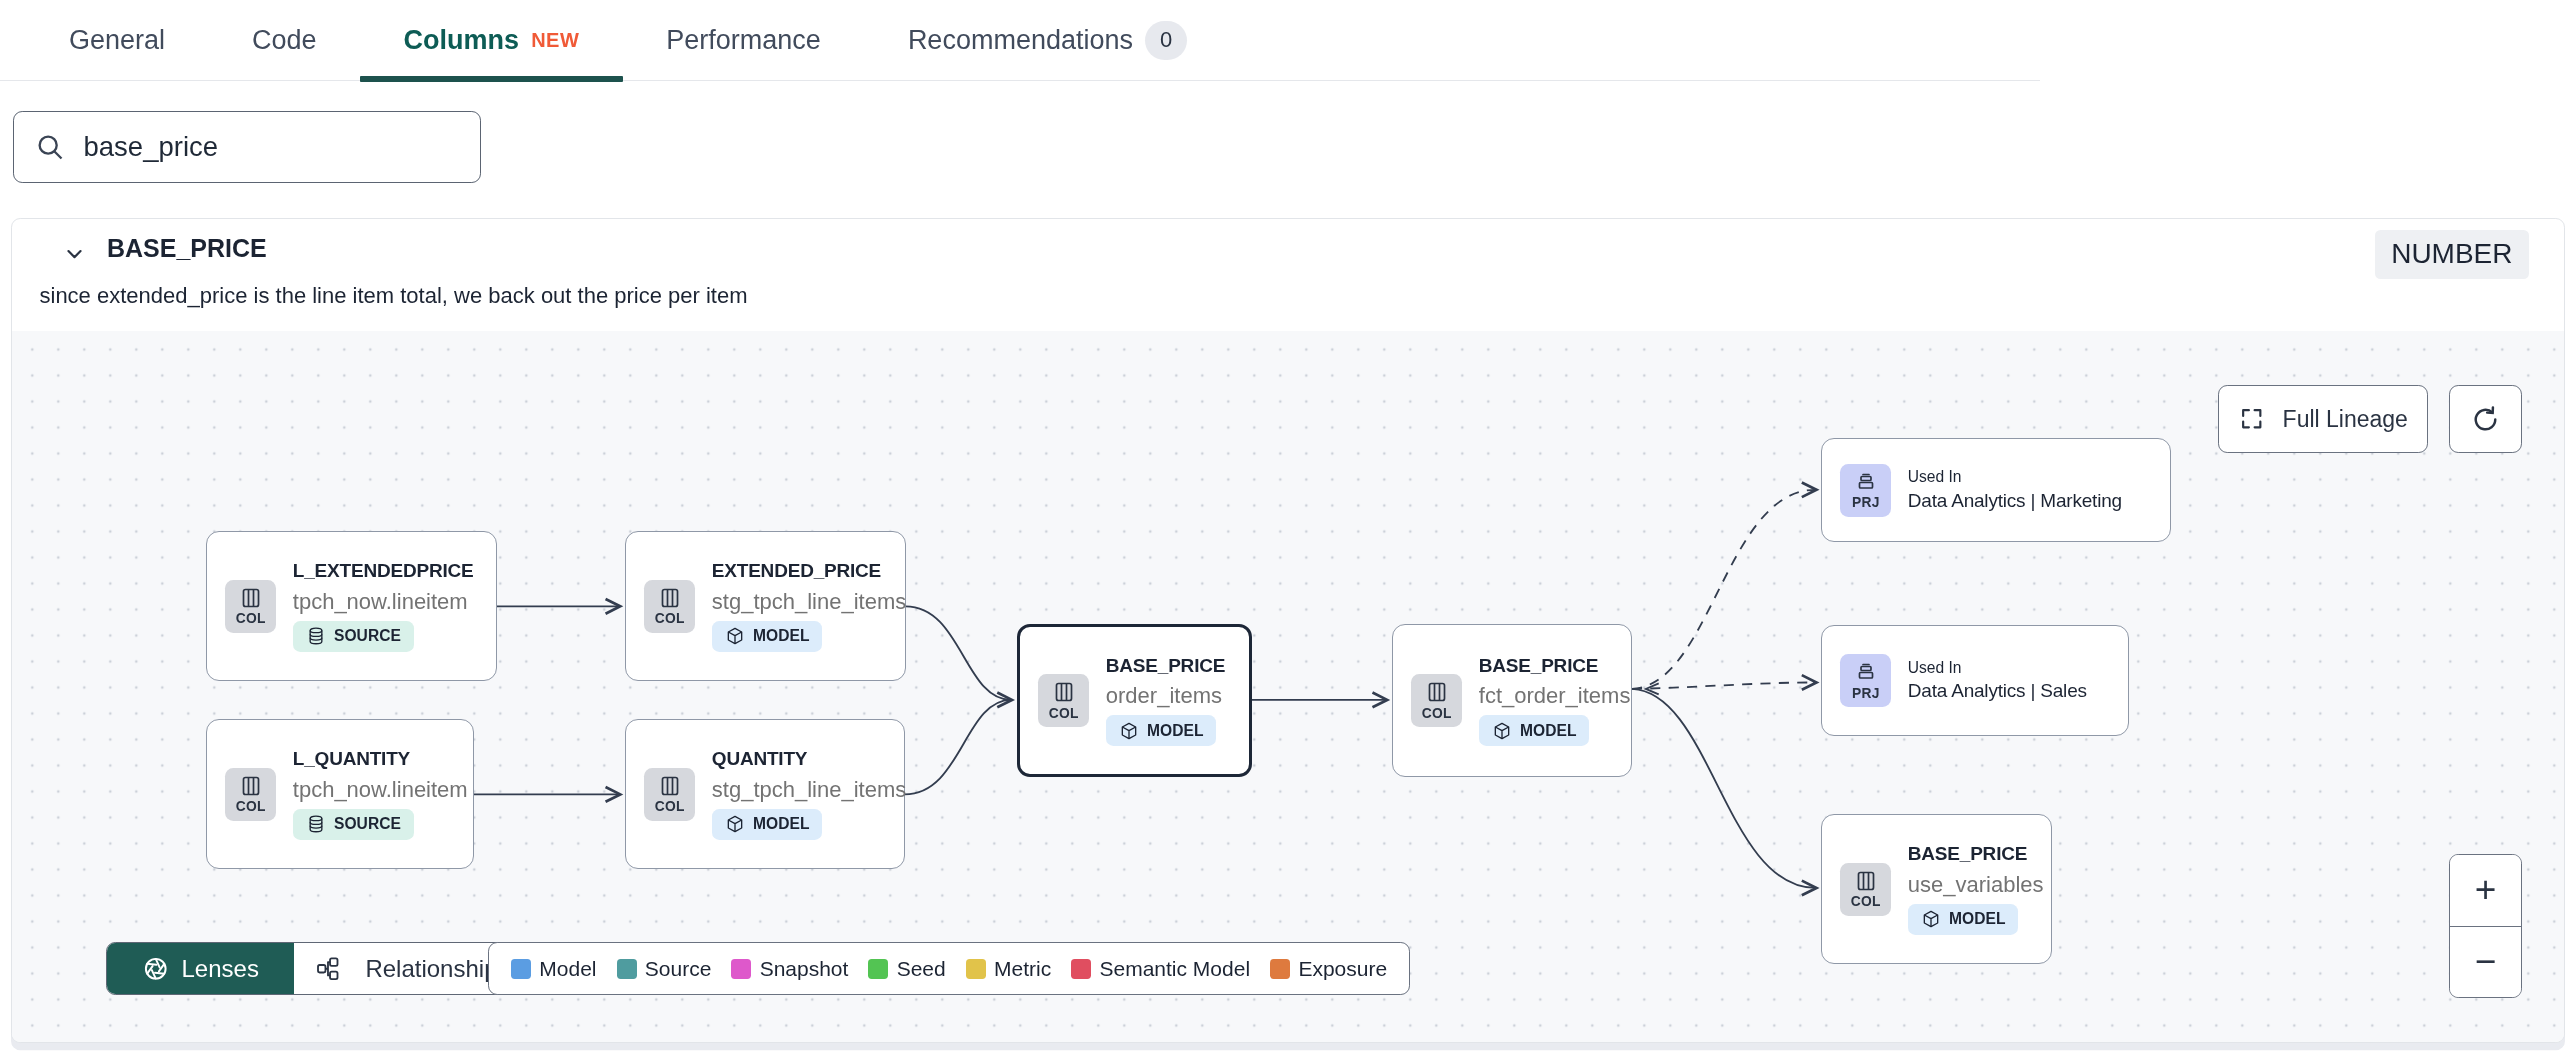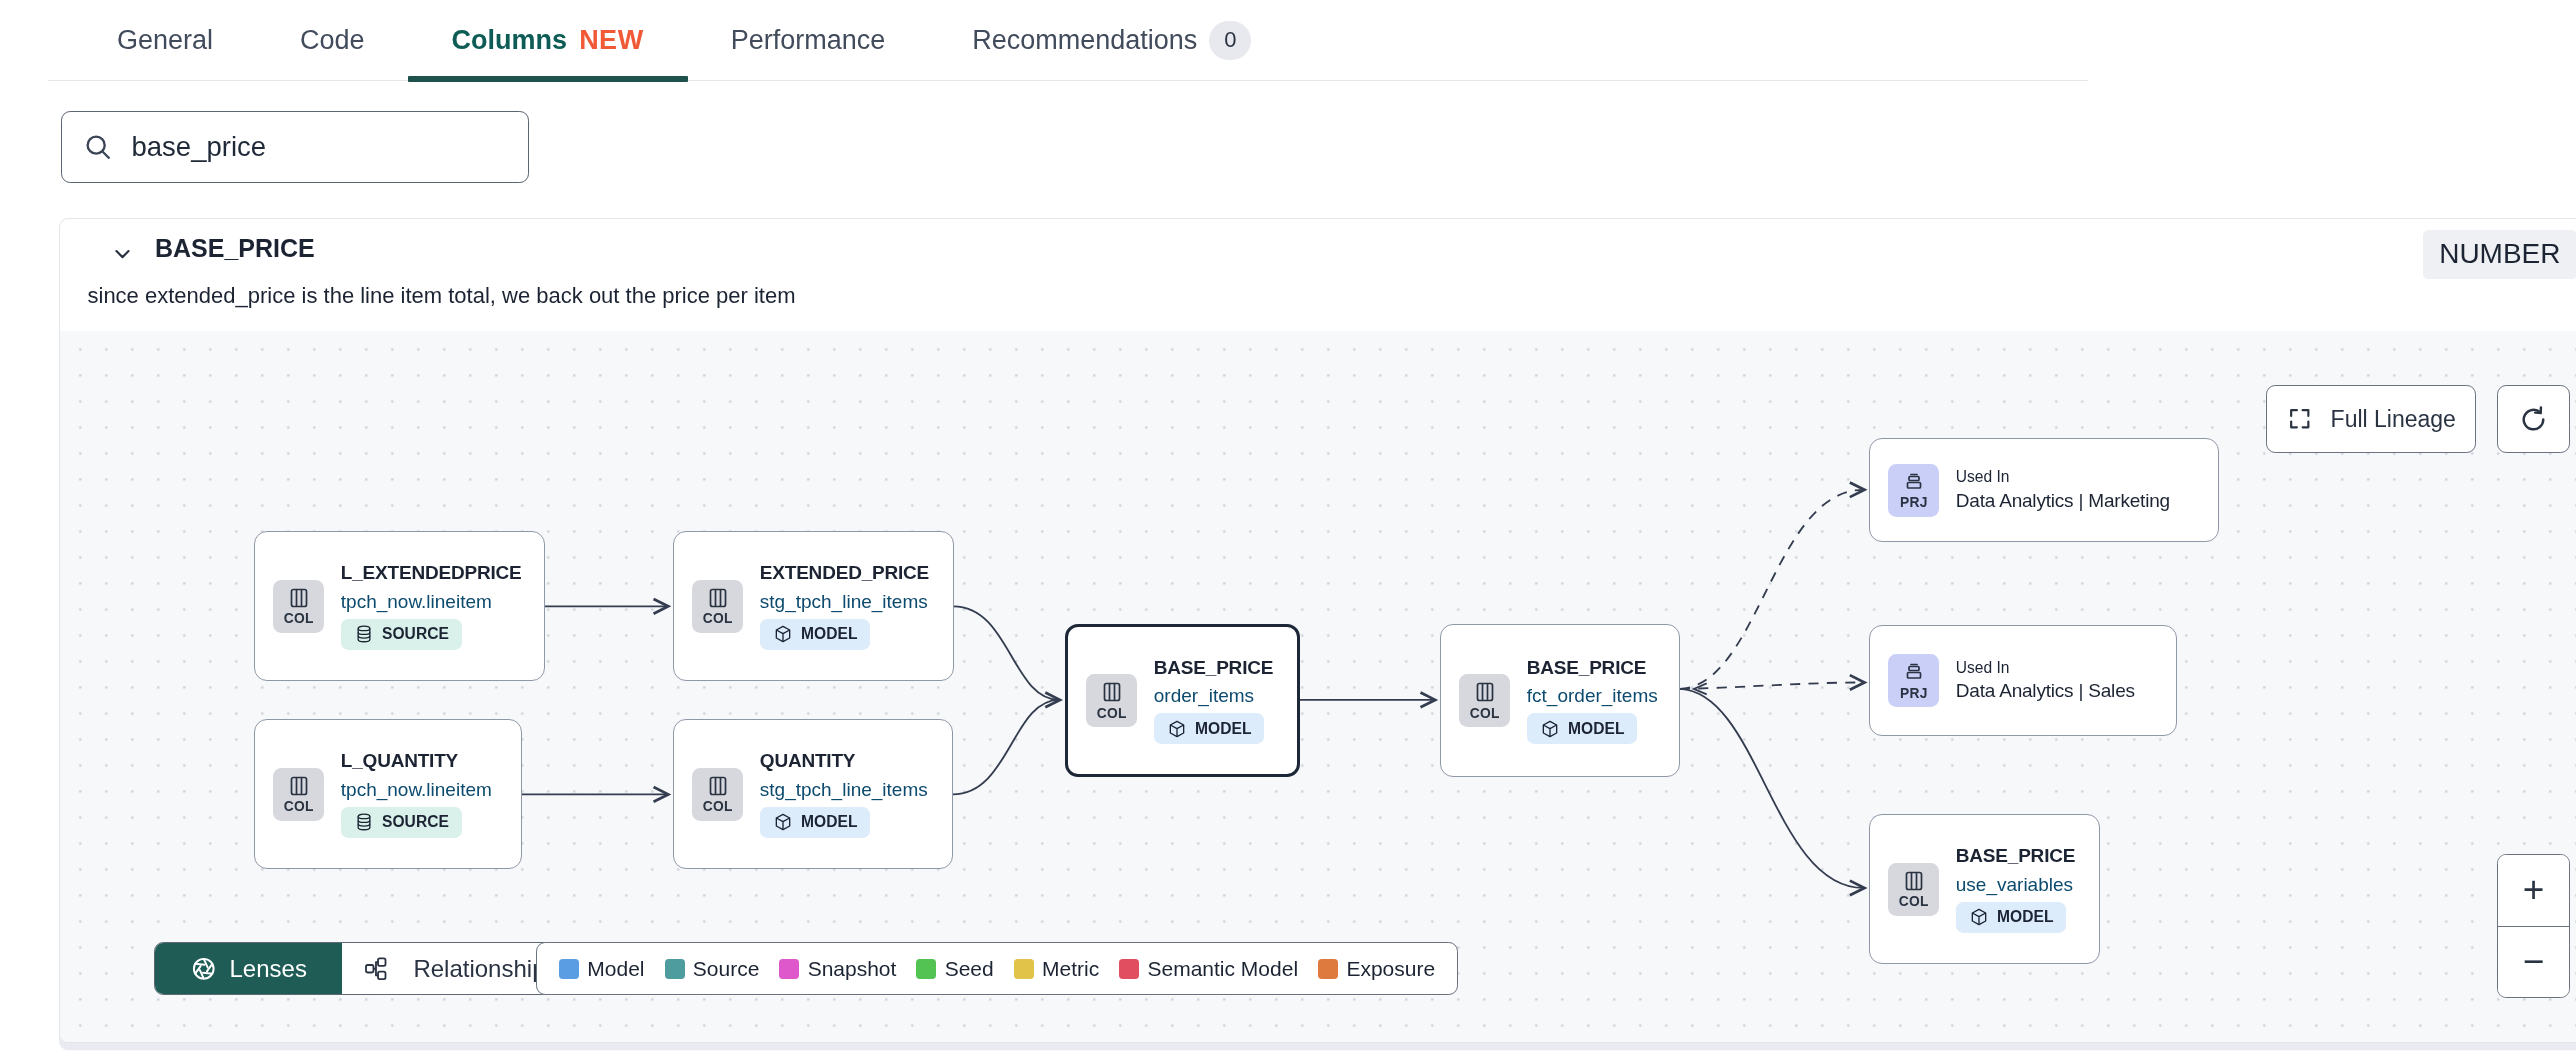--- a/index.html
+++ b/index.html
@@ -1,29 +1,29 @@
 <!DOCTYPE html>
 <html style="font-size:14.7px"><head>
 <meta charset="utf-8">
 <style>
   * { box-sizing: border-box; margin: 0; padding: 0; }
   html,body { width: 2576px; height: 1053px; background:#fff; overflow:hidden;
     font-family:"Liberation Sans", sans-serif; color:#1f2937; }
-  .stage { position:relative; width:2040px; height:1053px;margin-left:48px; }
+  .stage { position:relative; width:2040px; height:1053px; }
 
   
   .tabbar { position:absolute; top:0; left:0; width:100%; height:81px;
     border-bottom:1.8px solid #e5e7eb; display:flex; align-items:stretch;
     padding-left:69px; background:#fff; }
   .tab { position:relative; display:flex; align-items:center; gap:12px;
     margin-right:87px; font-size:27px; color:#414b5c; cursor:pointer; white-space:nowrap; }
   .tab.active { color:#0d5c55; font-weight:700; }
   .tab.active::after { content:""; position:absolute; left:-44px; right:-44px;
     bottom:-1.8px; height:5.5px; background:#1d524d; border-radius:0.9px; }
-  .tab-new { color:#f05a37; font-size:27px; font-weight:700; letter-spacing:0.5px; }
+  .tab-new { color:#f05a37; font-size:20px; font-weight:700; letter-spacing:0.5px; }
   .tab-count { background:#e7e9ee; color:#2a3342; border-radius:916px;
     min-width:42px; height:39px; display:flex; align-items:center; justify-content:center;
     font-size:22px; padding:0 13px; }
 
   
   .search-wrap { position:absolute; top:111px; left:13px; width:468px; height:72px;
     border:1.8px solid #5b6472; border-radius:9.2px; background:#fff;
     display:flex; align-items:center; gap:16.5px; padding:0 20px; }
   .search-wrap input { border:none; outline:none; flex:1; font-size:27.5px;
     color:#1f2937; font-family:inherit; background:transparent; }
@@ -50,21 +50,21 @@
     display:flex; align-items:center; gap:16.5px; padding:0 16.5px 0 18.3px; cursor:pointer; }
   .node.selected { border:3.7px solid #1d2737; }
   .tile { flex:0 0 auto; width:51px; height:53px; border-radius:8.3px;
     display:flex; flex-direction:column; align-items:center; justify-content:center;
     gap:1.8px; }
   .tile.col { background:#d6d8dd; }
   .tile.prj { background:#c9cff7; }
   .tile-label { font-size:13.8px; font-weight:700; color:#2a3342; letter-spacing:0.3px; }
   .node-body { display:flex; flex-direction:column; align-items:flex-start; gap:6.4px; min-width:0; }
   .node-title { font-size:19px; font-weight:700; color:#1c2433; white-space:nowrap; letter-spacing:-0.2px; }
-  .node-sub { font-size:19px; color:#0c4a6e; white-space:nowrap; }
+  .node-sub { font-size:22px; color:#737373; white-space:nowrap; }
   .badge { display:flex; align-items:center; gap:8.3px; border-radius:7.3px;
     height:31px; padding:0 13px; font-size:15.6px; font-weight:700; color:#1c2433; }
   .badge.source { background:#d9f1ea; }
   .badge.model { background:#dcecfb; }
   .eyebrow { font-size:15.6px; color:#1c2433; }
   .prj-title { font-size:19px; color:#1c2433; white-space:nowrap; letter-spacing:-0.2px; }
 
   
   .btn { position:absolute; background:#fff; border:1.8px solid #6a7280; border-radius:9.2px;
     display:flex; align-items:center; justify-content:center; cursor:pointer; color:#2a3342; }

